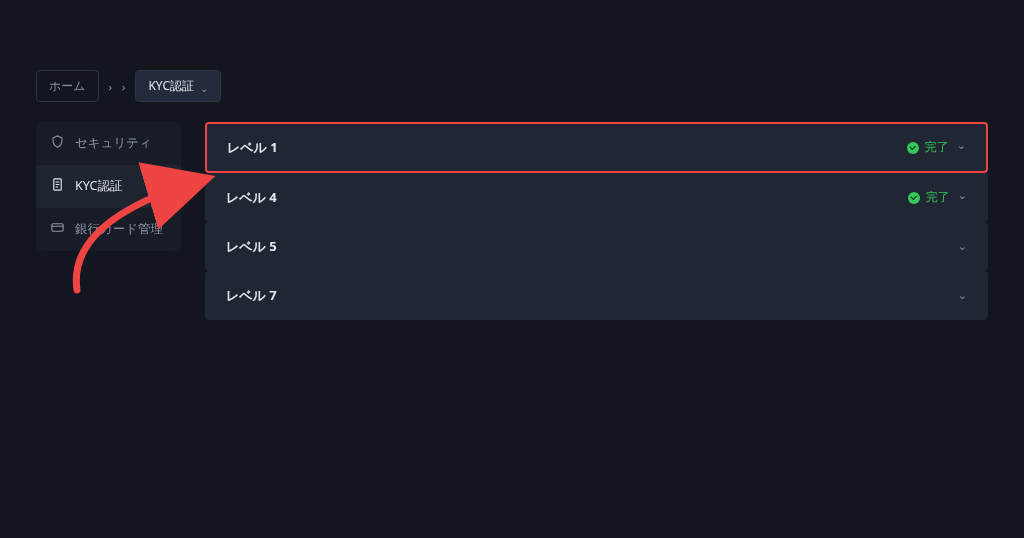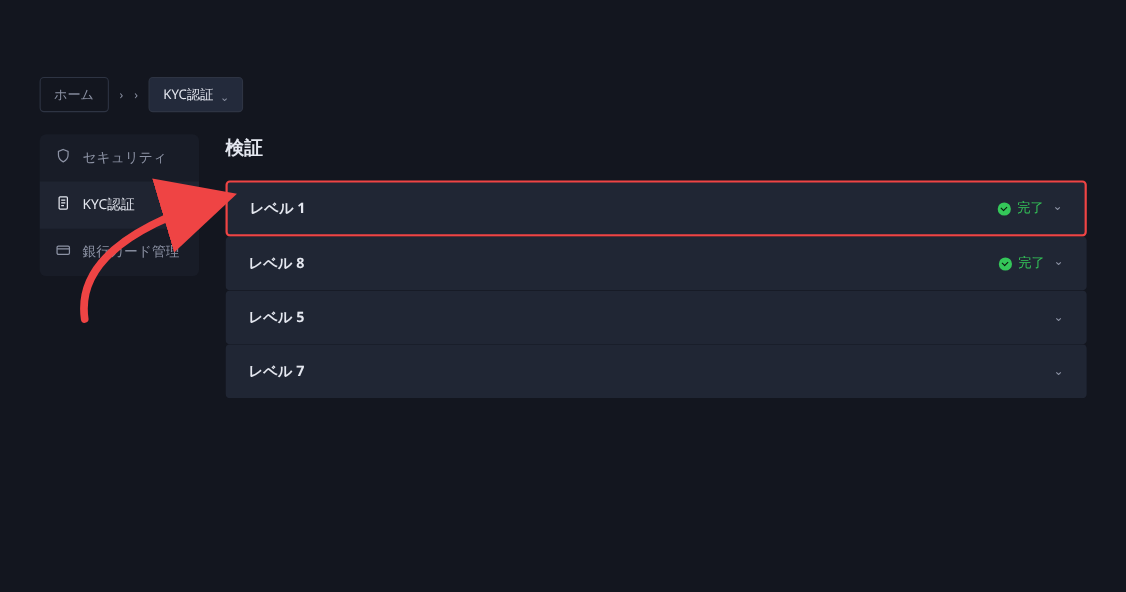--- a/index.html
+++ b/index.html
@@ -184,35 +184,34 @@
         <svg viewBox="0 0 24 24" fill="none" stroke="currentColor" stroke-width="1.8">
           <rect x="3" y="6" width="18" height="12" rx="2"></rect>
           <path d="M3 10h18"></path>
         </svg>
       </span>
       <span>銀行カード管理</span>
     </div>
   </div>
 
   <div class="main">
-    <h2 class="page-title">検証</h2>
 
     <div class="level-row highlight">
       <div class="row-left">レベル 1</div>
       <div class="row-right">
         <span class="status">
           <span class="status-dot"></span>
           <span>完了</span>
         </span>
         <span class="expand-chev">⌄</span>
       </div>
     </div>
 
     <div class="level-row">
-      <div class="row-left">レベル 8</div>
+      <div class="row-left">レベル 4</div>
       <div class="row-right">
         <span class="status">
           <span class="status-dot"></span>
           <span>完了</span>
         </span>
         <span class="expand-chev">⌄</span>
       </div>
     </div>
 
     <div class="level-row">

